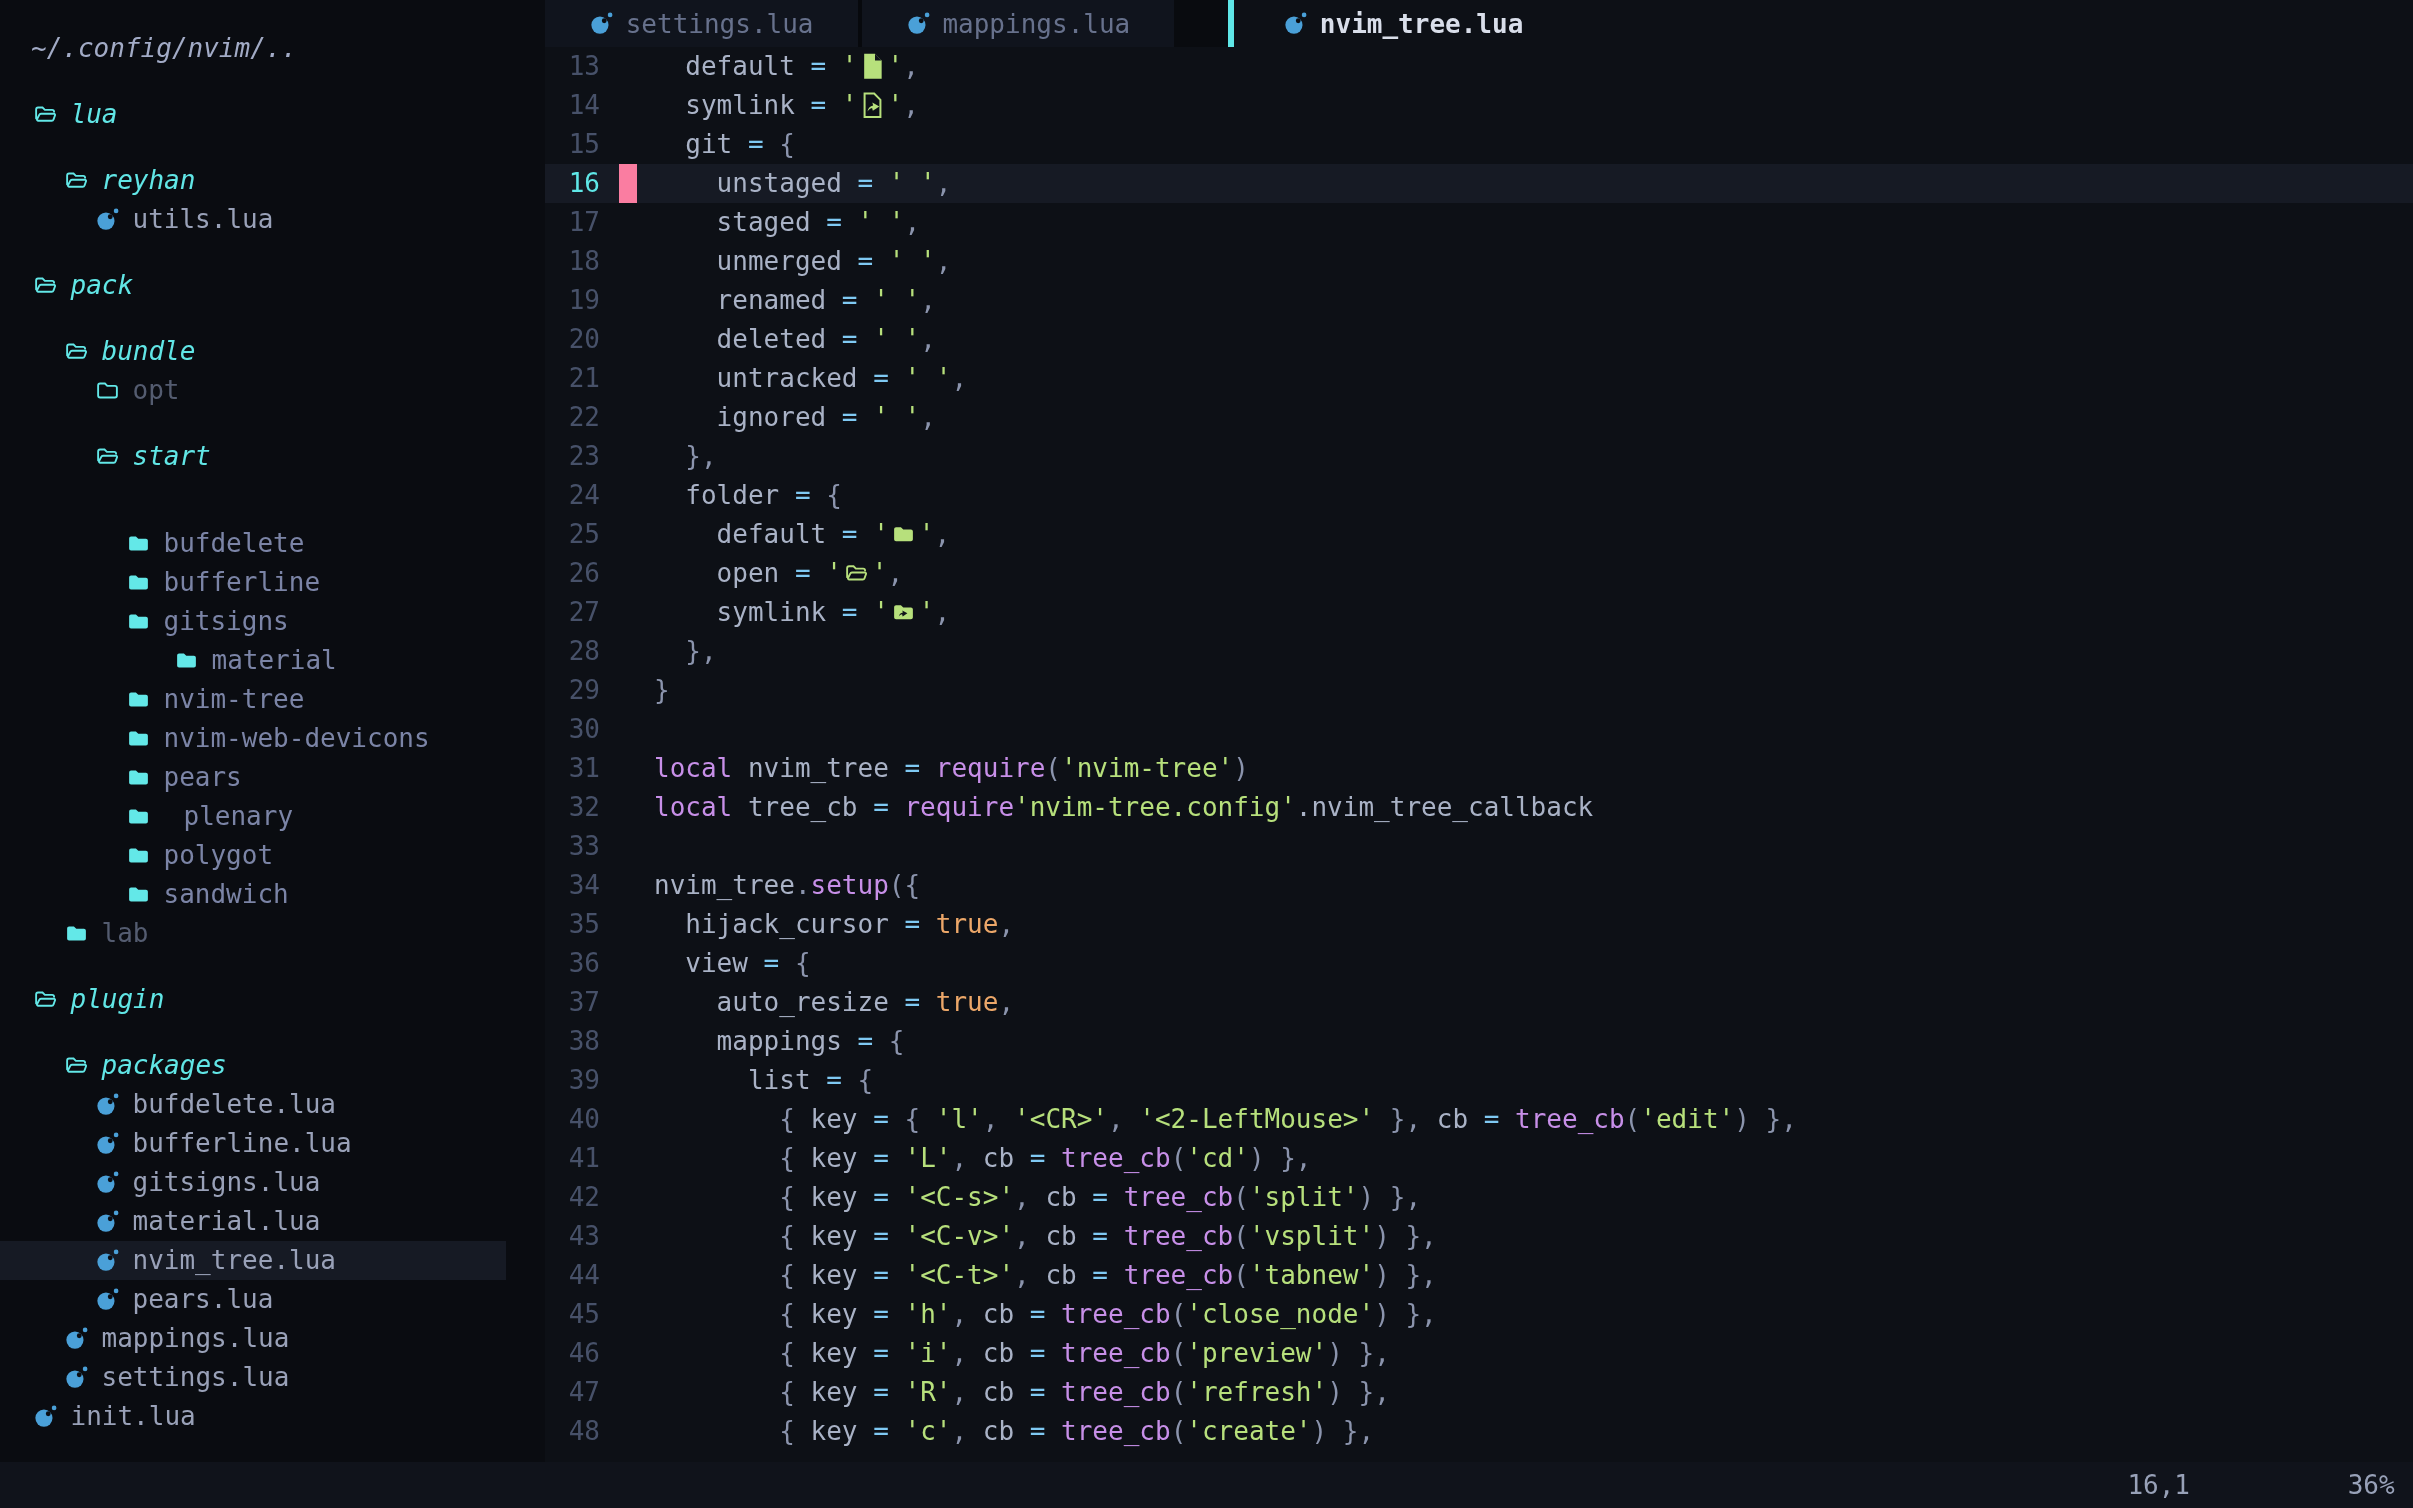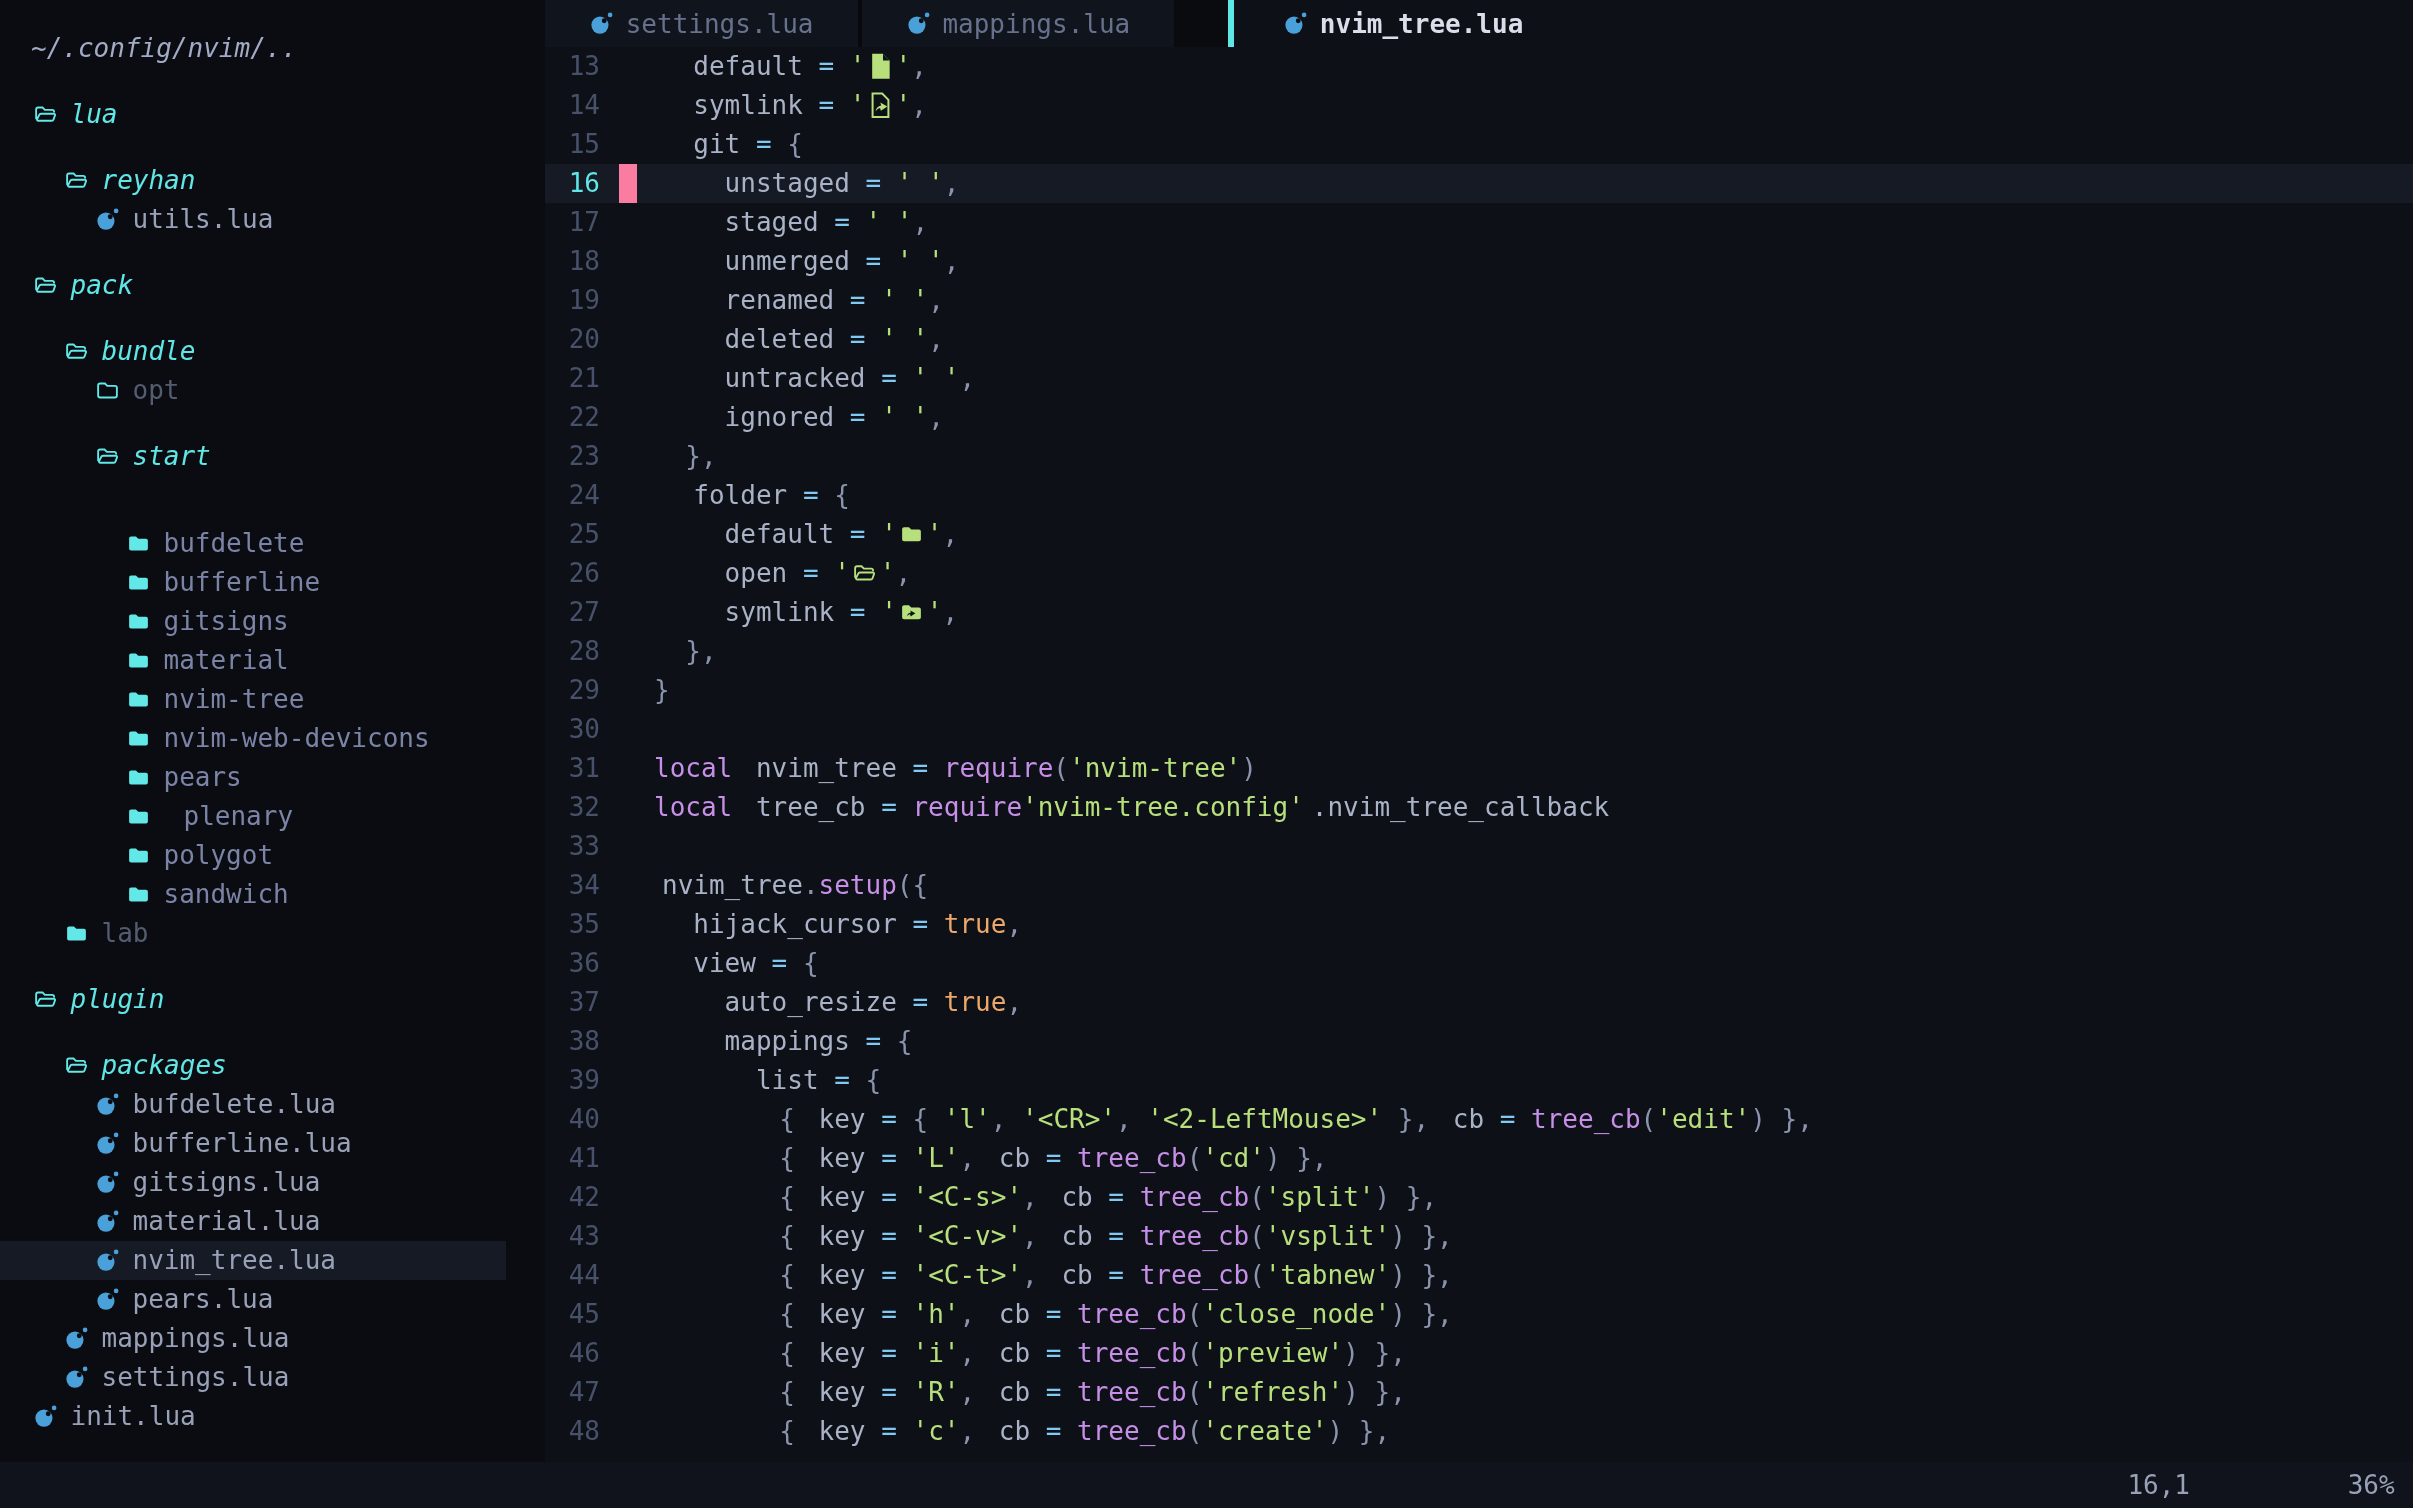--- a/index.html
+++ b/index.html
@@ -54,21 +54,21 @@
   .tab.active{background:var(--bg-editor);color:#d9deea;font-weight:bold;padding:0 47px 0 49px;}
   
   .editor{position:absolute;left:545px;top:47px;right:0;bottom:46px;overflow:hidden;}
   .eline{position:relative;height:39px;line-height:39px;white-space:pre;}
   .eline.cursor{background:var(--bg-cursorline);}
   .eline .ln{position:absolute;left:0;top:0;width:55px;text-align:right;color:var(--ln);}
   .eline.cursor .ln{color:var(--cyan);}
   .eline .sign{position:absolute;left:74px;top:0;bottom:0;width:18.4px;}
   .eline.cursor .sign{background:var(--pink);}
   .eline .code{position:absolute;left:109px;top:0;}
-  .fg{color:var(--fg);margin-left:8px;} .pn{color:var(--pn);} .eq{color:var(--eq);}
+  .fg{color:var(--fg);} .pn{color:var(--pn);} .eq{color:var(--eq);}
   .str{color:var(--str);} .kw{color:var(--kw);} .bool{color:var(--bool);}
   .cicon{display:inline-block;width:25px;height:28.5px;vertical-align:-5.9px;margin:0 2.5px;color:var(--str);}
   .cicon svg{width:25px;height:28.5px;display:block;}
   
   .statusline{position:absolute;left:0;right:0;bottom:0;height:46px;background:var(--bg-statusline);line-height:46px;color:#98a1b8;}
   .statusline .pos{position:absolute;right:223px;margin-left:36px;}
   .statusline .pct{position:absolute;right:18.4px;}
 </style>
 </head>
 <body>
@@ -106,21 +106,21 @@
           </svg></span><span>start</span></div>
       <div class="srow s-plug" style="padding-left: 124px; margin-top: 48px;"><span class="sic ic-cyan"><svg viewBox="0 0 32 32">
             <path d="M4 9.5C4 8.1 5.1 7 6.5 7h6.2l3 3h9.8c1.4 0 2.5 1.1 2.5 2.5v10c0 1.4-1.1 2.5-2.5 2.5h-19C5.1 25 4 23.9 4 22.5z" fill="currentColor"></path>
           </svg></span><span>bufdelete</span></div>
       <div class="srow s-plug" style="padding-left: 124px;"><span class="sic ic-cyan"><svg viewBox="0 0 32 32">
             <path d="M4 9.5C4 8.1 5.1 7 6.5 7h6.2l3 3h9.8c1.4 0 2.5 1.1 2.5 2.5v10c0 1.4-1.1 2.5-2.5 2.5h-19C5.1 25 4 23.9 4 22.5z" fill="currentColor"></path>
           </svg></span><span>bufferline</span></div>
       <div class="srow s-plug" style="padding-left: 124px;"><span class="sic ic-cyan"><svg viewBox="0 0 32 32">
             <path d="M4 9.5C4 8.1 5.1 7 6.5 7h6.2l3 3h9.8c1.4 0 2.5 1.1 2.5 2.5v10c0 1.4-1.1 2.5-2.5 2.5h-19C5.1 25 4 23.9 4 22.5z" fill="currentColor"></path>
           </svg></span><span>gitsigns</span></div>
-      <div class="srow s-plug" style="padding-left: 124px;"><span class="sic ic-cyan"><svg viewBox="0 0 32 32">
+      <div class="srow s-plug" style="padding-left: 124px; margin-left: 48px;"><span class="sic ic-cyan"><svg viewBox="0 0 32 32">
             <path d="M4 9.5C4 8.1 5.1 7 6.5 7h6.2l3 3h9.8c1.4 0 2.5 1.1 2.5 2.5v10c0 1.4-1.1 2.5-2.5 2.5h-19C5.1 25 4 23.9 4 22.5z" fill="currentColor"></path>
           </svg></span><span>material</span></div>
       <div class="srow s-plug" style="padding-left: 124px;"><span class="sic ic-cyan"><svg viewBox="0 0 32 32">
             <path d="M4 9.5C4 8.1 5.1 7 6.5 7h6.2l3 3h9.8c1.4 0 2.5 1.1 2.5 2.5v10c0 1.4-1.1 2.5-2.5 2.5h-19C5.1 25 4 23.9 4 22.5z" fill="currentColor"></path>
           </svg></span><span>nvim-tree</span></div>
       <div class="srow s-plug" style="padding-left: 124px;"><span class="sic ic-cyan"><svg viewBox="0 0 32 32">
             <path d="M4 9.5C4 8.1 5.1 7 6.5 7h6.2l3 3h9.8c1.4 0 2.5 1.1 2.5 2.5v10c0 1.4-1.1 2.5-2.5 2.5h-19C5.1 25 4 23.9 4 22.5z" fill="currentColor"></path>
           </svg></span><span>nvim-web-devicons</span></div>
       <div class="srow s-plug" style="padding-left: 124px;"><span class="sic ic-cyan"><svg viewBox="0 0 32 32">
             <path d="M4 9.5C4 8.1 5.1 7 6.5 7h6.2l3 3h9.8c1.4 0 2.5 1.1 2.5 2.5v10c0 1.4-1.1 2.5-2.5 2.5h-19C5.1 25 4 23.9 4 22.5z" fill="currentColor"></path>

